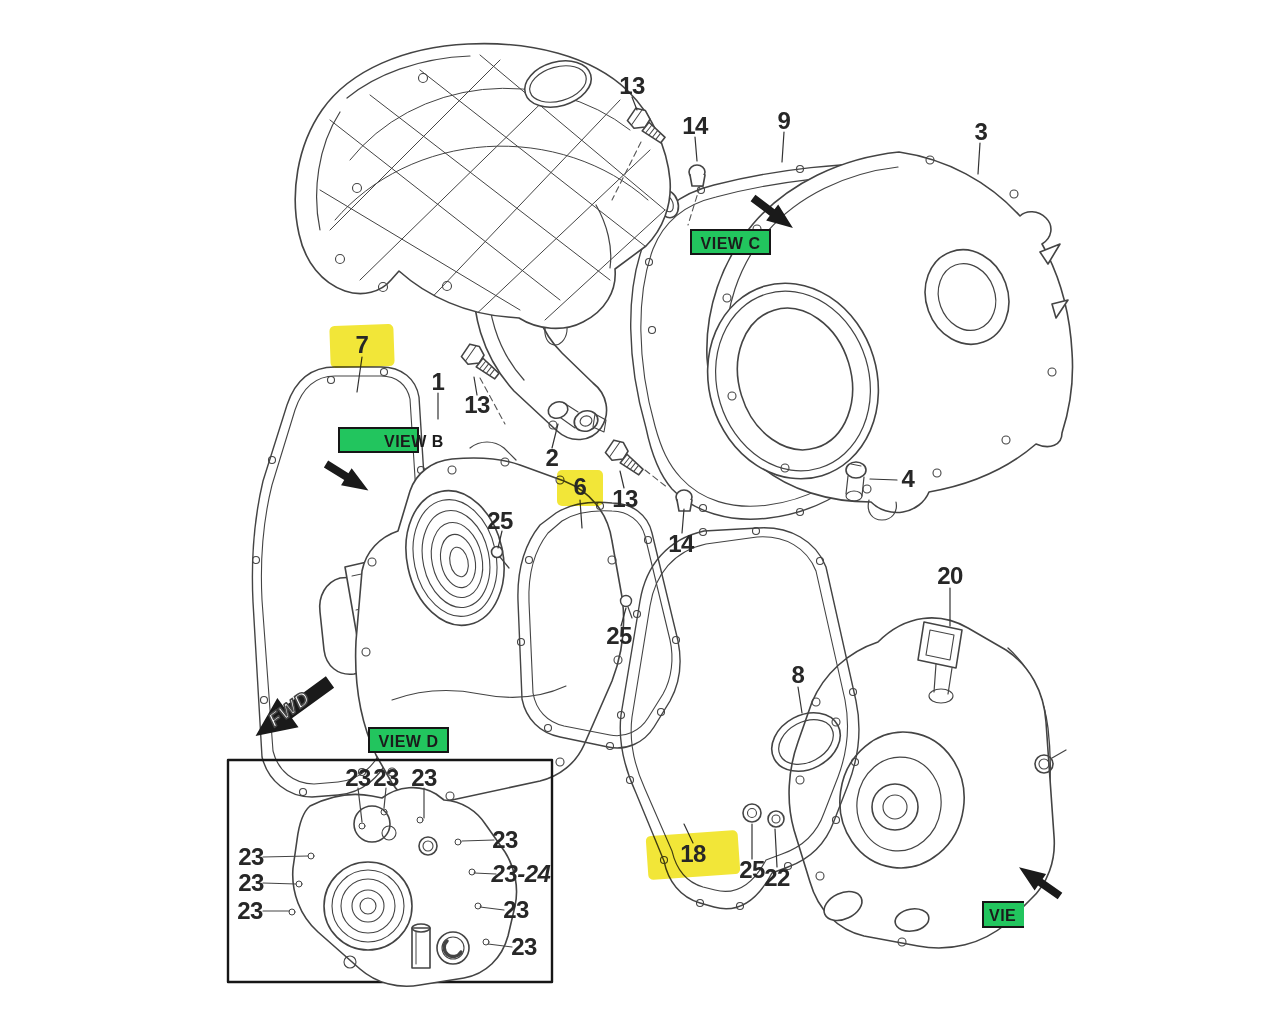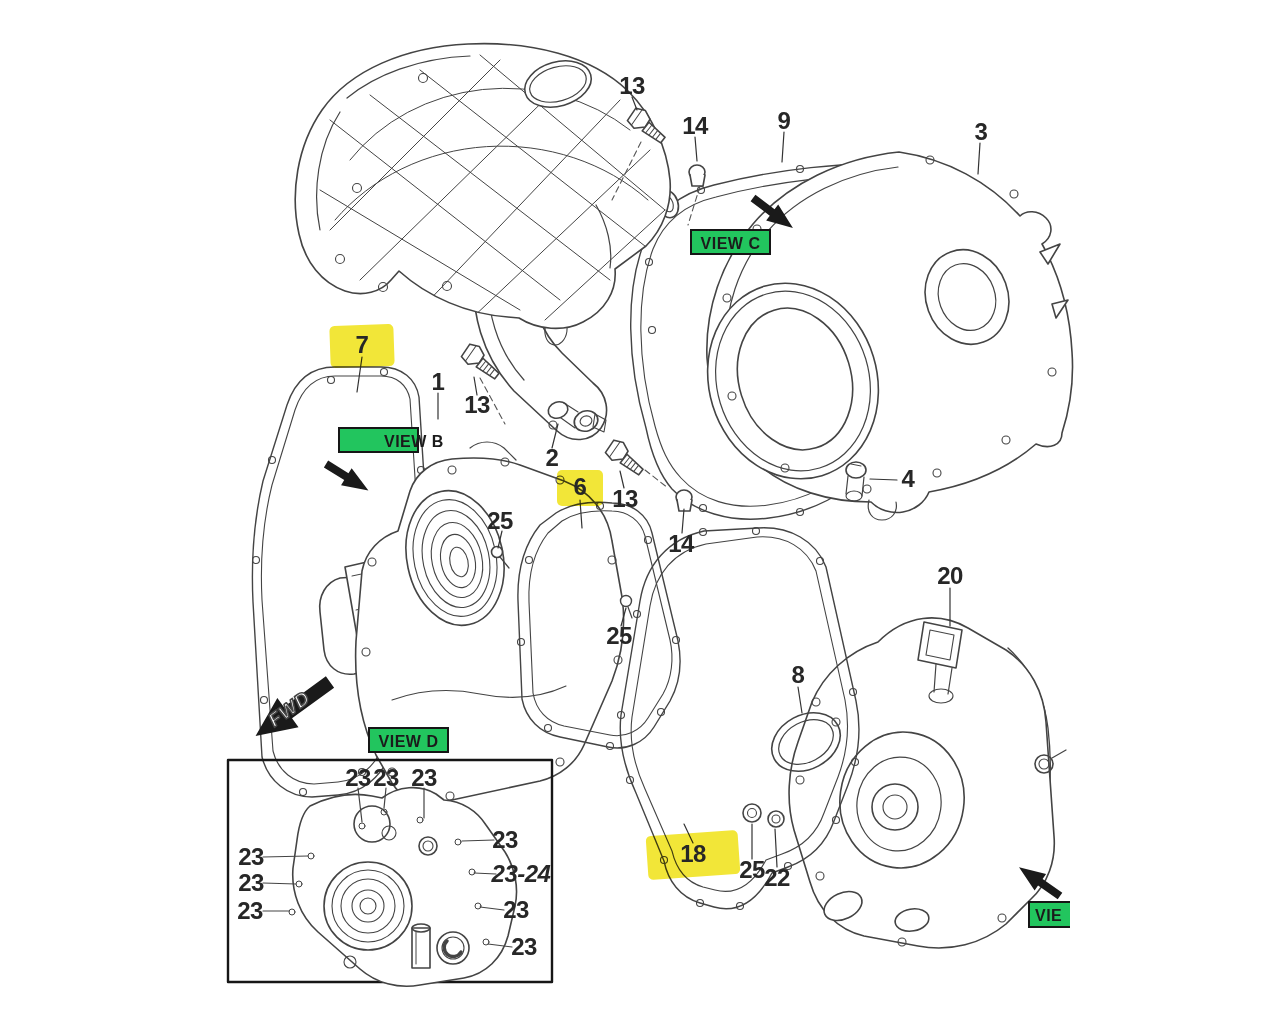--- a/index.html
+++ b/index.html
@@ -394,15 +394,15 @@
       <span class="callout" style="left: 516px; top: 910px;">23</span>
       <span class="callout" style="left: 524px; top: 947px;">23</span>
       <span class="callout" style="left: 251px; top: 857px;">23</span>
       <span class="callout" style="left: 251px; top: 883px;">23</span>
       <span class="callout" style="left: 250px; top: 911px;">23</span>
     </div>
   <div id="view-labels">
       <div class="viewlabel" style="left: 338px; top: 427px; width: 81px; height: 26px; padding-left: 44px;">VIEW B</div>
       <div class="viewlabel" style="left: 690px; top: 229px; width: 81px; height: 26px;">VIEW C</div>
       <div class="viewlabel" style="left: 348px; top: 727px; width: 81px; height: 26px; margin-left: 20px;">VIEW D</div>
-      <div class="viewlabel clipped" style="left: 1028px; top: 901px; width: 42px; height: 27px;">VIE</div>
+      <div class="viewlabel clipped" style="left: 982px; top: 901px; width: 42px; height: 27px;">VIE</div>
     </div>
 </div>
 
 </body></html>

